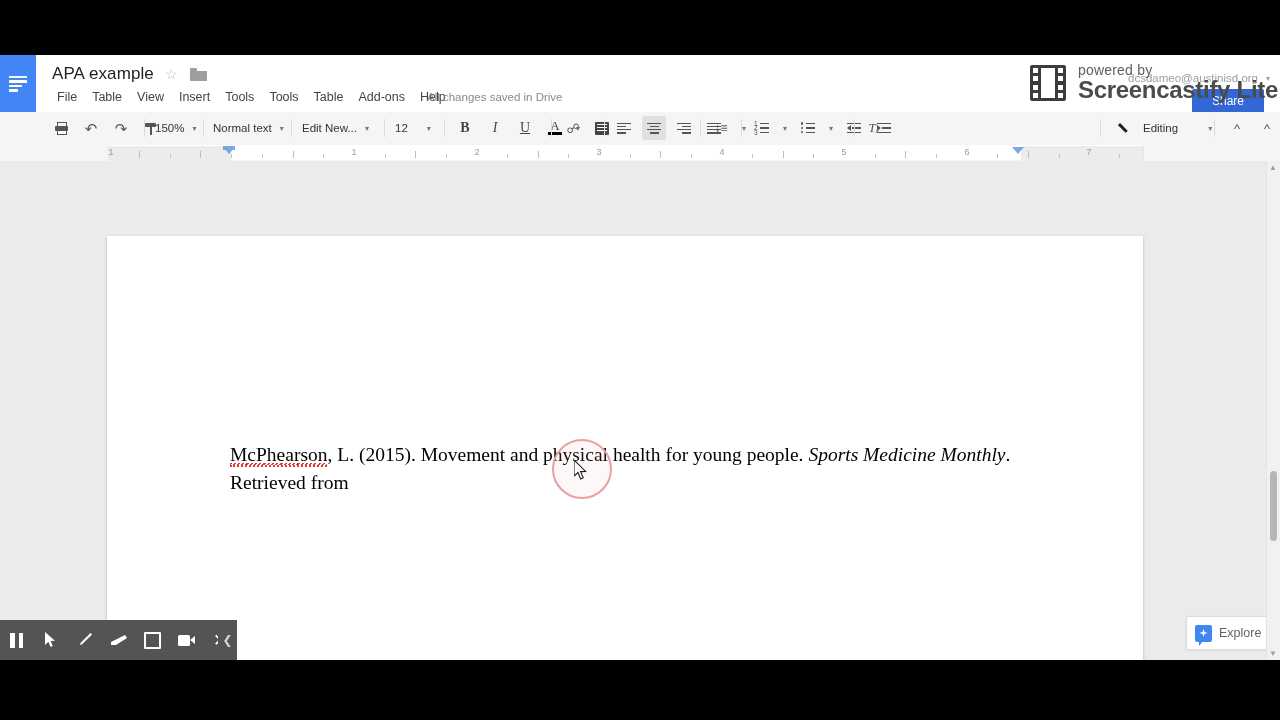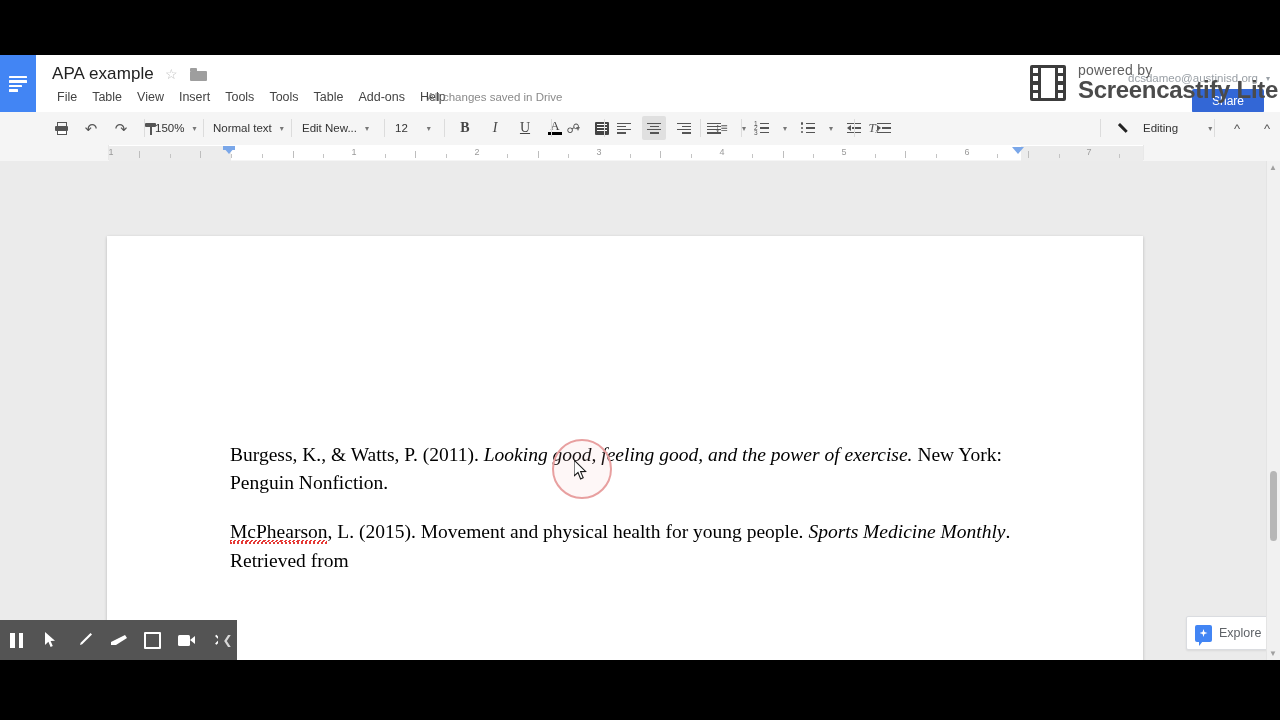--- a/index.html
+++ b/index.html
@@ -657,23 +657,20 @@
       </div>
     </div>
 
     <div id="canvas">
 
       <div class="page" id="page-cur">
 
         <div id="doc-body">
 
 
-          <p class="ref-para">
-            <span>Burgess, K., &amp; Watts, P. (2011). </span><i>Looking good, feeling good, and the power of exercise.</i><span> New York: Penguin Nonfiction.</span>
-          </p>
 
 
           <p class="ref-para">
             <span class="misspell">McPhearson</span><span>, L. (2015). Movement and physical health for young people. </span><i>Sports Medicine Monthly</i><span>. Retrieved from </span>
           </p>
 
         </div>
       </div>
 
       <div id="click-circle"></div>

